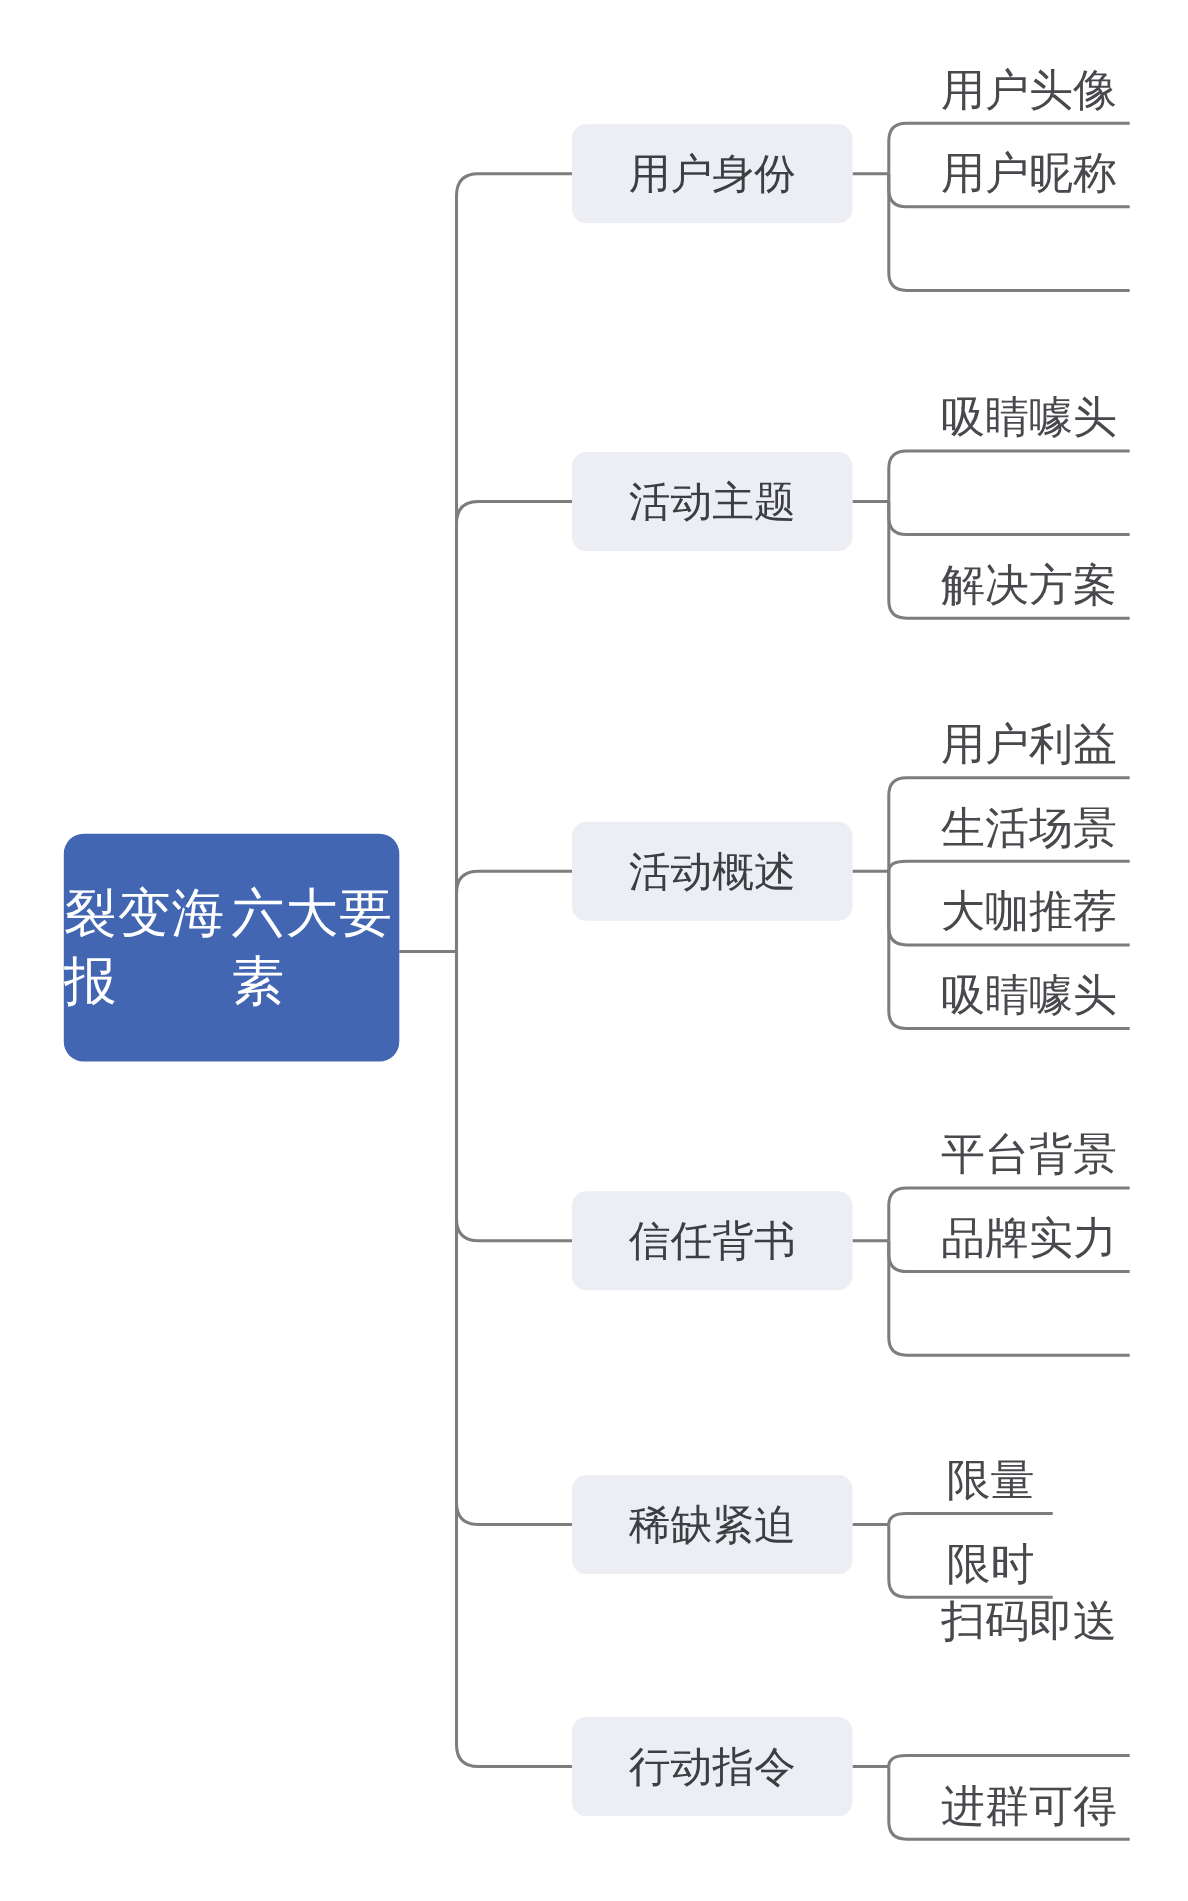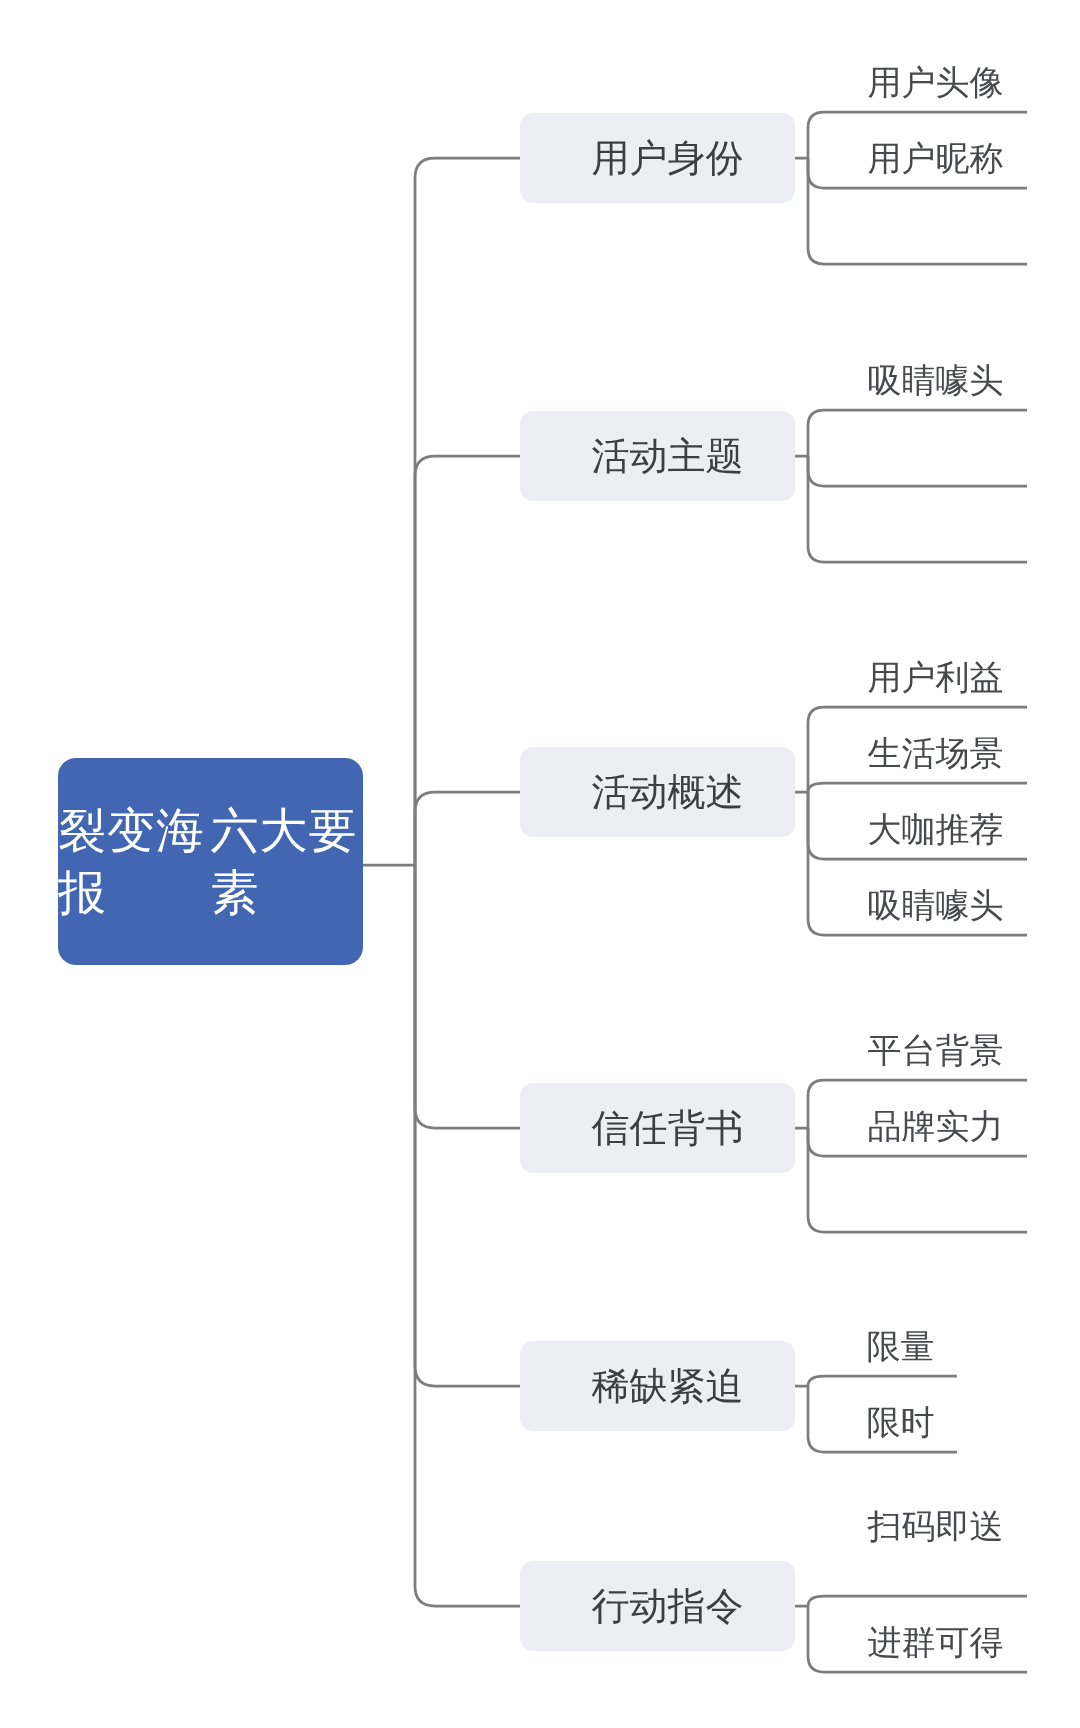--- a/index.html
+++ b/index.html
@@ -27,26 +27,25 @@
     border-radius:18px;
     display:flex;flex-direction:row;align-items:center;justify-content:center;
     font-size:48px;line-height:62px;letter-spacing:1px;
   }
   .branch{
     position:absolute;left:520px;width:255px;height:90px;
     background:var(--branch-bg);color:var(--branch-text);
     border-radius:13px;
     display:flex;align-items:center;justify-content:center;
     font-size:38px;
-    padding-left:20px;
   }
   .leaf{
     position:absolute;left:808px;width:219px;height:44px;
     color:var(--leaf-text);
-    font-size:34px;line-height:44px;
+    font-size:40px;line-height:44px;
     text-align:center;
     padding-left:18px;box-sizing:content-box;
     white-space:nowrap;
   }
   .leaf.narrow{width:149px;}
 </style>
 </head>
 <body>
 
 <div id="canvas">
@@ -107,28 +106,29 @@
   <div class="branch" style="top:411px">活动主题</div>
   <div class="branch" style="top:747px">活动概述</div>
   <div class="branch" style="top:1083px">信任背书</div>
   <div class="branch" style="top:1341px">稀缺紧迫</div>
   <div class="branch" style="top:1561px">行动指令</div>
 
   <div class="leaf" style="top:60px">用户头像</div>
   <div class="leaf" style="top:136px">用户昵称</div>
 
   <div class="leaf" style="top:358px">吸睛噱头</div>
+  <div class="leaf" style="top:510px">解决方案</div>
 
   <div class="leaf" style="top:655px">用户利益</div>
   <div class="leaf" style="top:731px">生活场景</div>
   <div class="leaf" style="top:807px">大咖推荐</div>
   <div class="leaf" style="top:883px">吸睛噱头</div>
 
   <div class="leaf" style="top:1028px">平台背景</div>
   <div class="leaf" style="top:1104px">品牌实力</div>
 
   <div class="leaf narrow" style="top:1324px">限量</div>
   <div class="leaf narrow" style="top:1400px">限时</div>
 
-  <div class="leaf" style="top:1504px">扫码即送</div>
+  <div class="leaf" style="top:1452px">扫码即送</div>
   <div class="leaf" style="top:1620px">进群可得</div>
 
 </div>
 
 </body></html>

